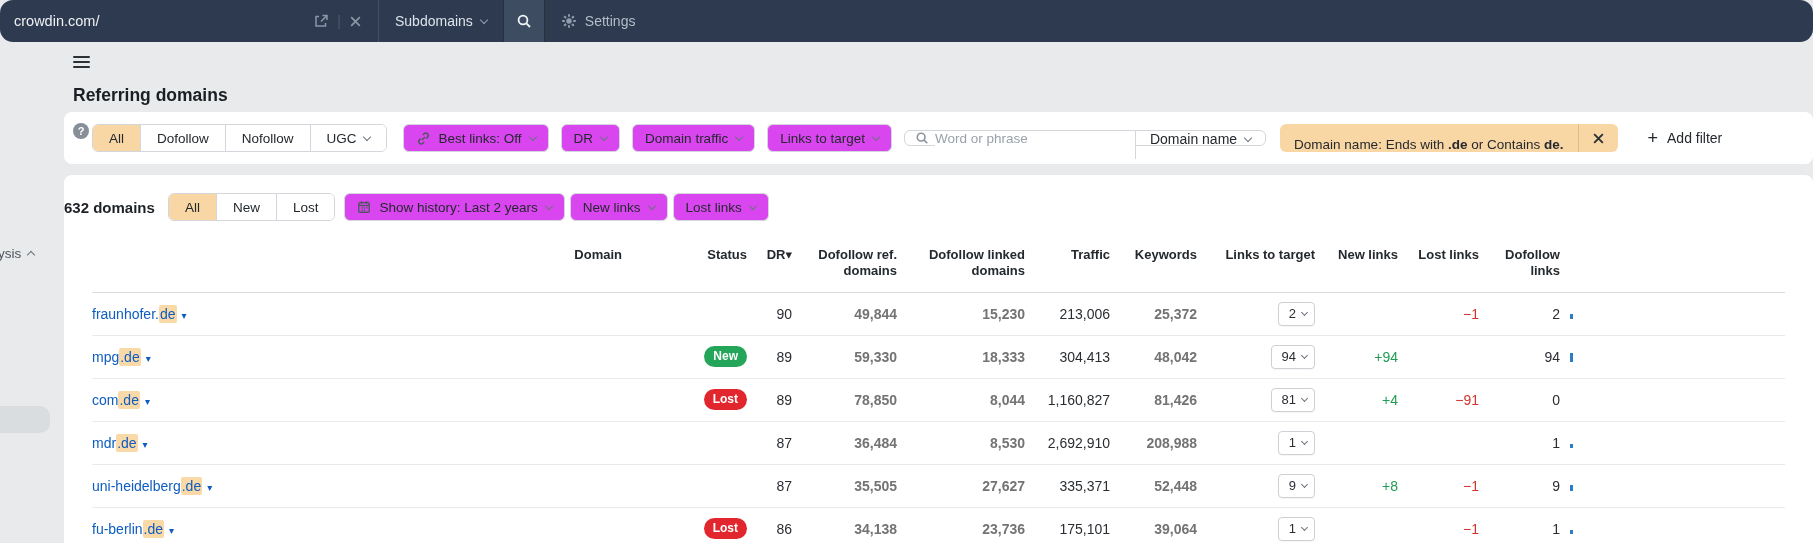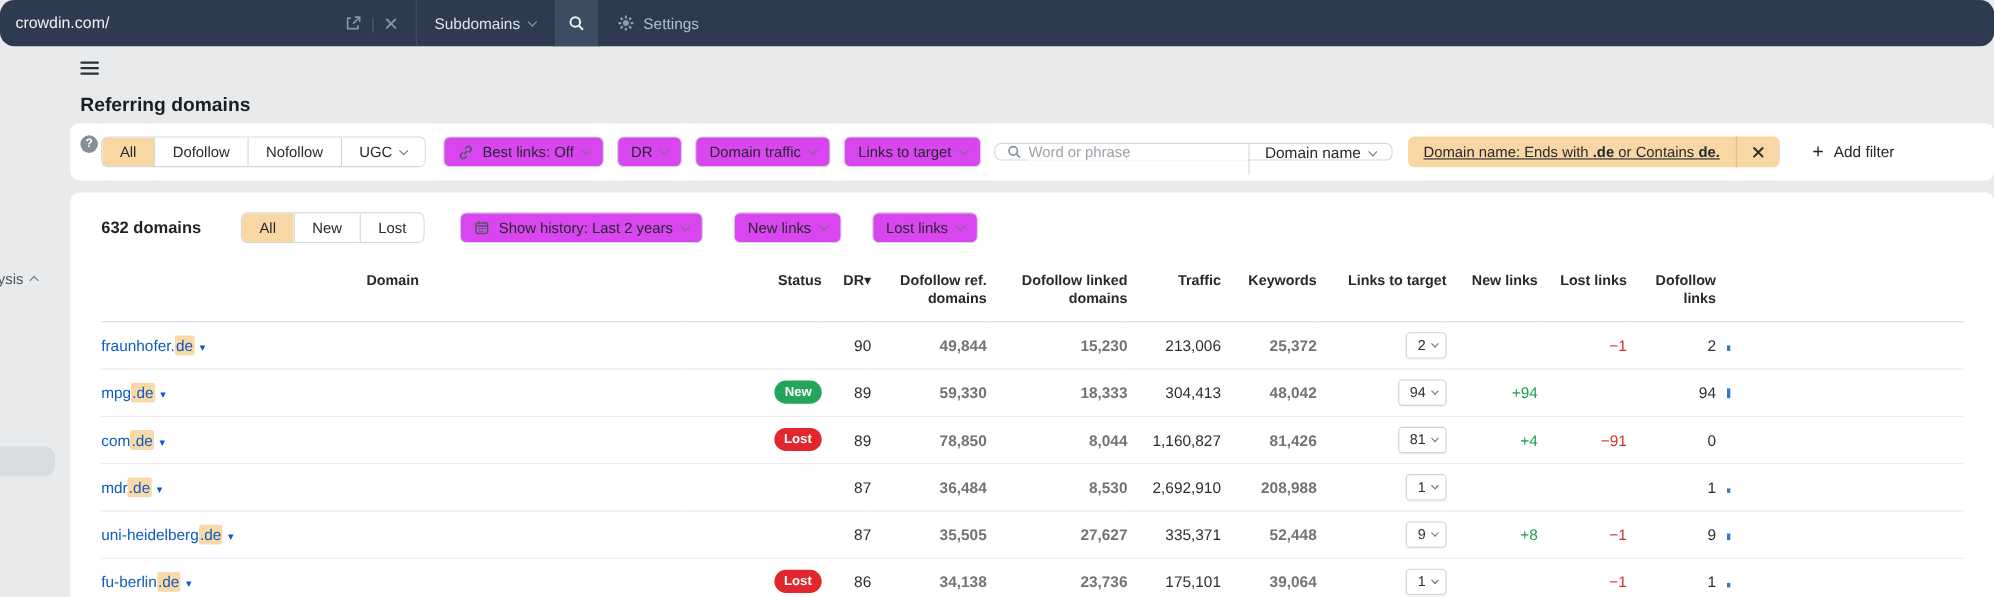--- a/index.html
+++ b/index.html
@@ -63,39 +63,39 @@
   .btn .ico { color:#4d555e; display:flex; align-items:center; }
 
   .search-combo { height:16px; border:1px solid #d3d7db; border-radius:6px; background:#fff;
                   display:flex; align-items:flex-start; }
   .search-combo .mag { color:#8a939d; padding:0 6px 0 10px; display:flex; }
   .word-input { width:200px; border:none; outline:none; font-size:13.5px; font-family:inherit; color:#24292e; }
   .word-input::placeholder { color:#9aa1a9; }
   .combo-div { width:1px; height:28px; background:#d3d7db; }
   .combo-select { display:flex; align-items:center; gap:8px; padding:0 14px; font-size:14px; cursor:pointer; }
 
-  .chip { background:#f8d7a5; border-radius:6px; height:28px; display:flex; align-items:center; margin-left:2px;text-decoration:underline; }
+  .chip { background:#f8d7a5; border-radius:6px; height:28px; display:flex; align-items:flex-end; margin-left:2px; }
   .chip-text { padding:0 14px; font-size:13.5px; color:#26292e; white-space:nowrap; }
   .chip-text b { font-weight:700; }
   .chip-x { border-left:1px solid #e3bc82; padding:0 13px; height:100%; display:flex;
             align-items:center; color:#2b2f34; cursor:pointer; }
   .add-filter { display:flex; align-items:center; gap:9px; margin-left:18px;
                 font-size:14px; color:#24292f; cursor:pointer; }
   .plus-glyph { font-size:18px; font-weight:500; line-height:1; }
 
   
-  .toolbar2 { display:flex; align-items:center; gap:28px; padding-left:28px; }
+  .toolbar2 { display:flex; align-items:center; gap:5px; }
   .count { font-size:15px; font-weight:700; color:#1d2126; margin-right:8px; }
 
   
   .table-wrap { padding-left:28px; margin-top:0; }
   table { border-collapse:collapse; table-layout:fixed; width:1693px; }
   th { font-size:13px; font-weight:700; color:#24292e; text-align:right; vertical-align:top;
        padding:26px 0 12px; white-space:pre-line; line-height:1.25; cursor:pointer; }
-  th.c-domain { text-align:center; }
+  th.c-domain { text-align:right; }
   tr { border-bottom:1px solid #e9eaeb; }
   thead tr { border-bottom:1px solid #d9dcdf; }
   td { height:43px; font-size:14px; text-align:right; color:#2a2e33; }
   td.c-domain { text-align:left; }
   td.c-spark { text-align:left; padding-left:10px; }
   .dlink { color:#0e5cc0; text-decoration:none; cursor:pointer; }
   .hl { background:#f9d9a8; border-radius:2px; padding:1px 1px; }
   .dcaret { color:#0e5cc0; font-size:10px; margin-left:5px; cursor:pointer; }
   .num-link { color:#737373; cursor:pointer;font-weight:bold; }
   .pos { color:#1f9d52; cursor:pointer; }

